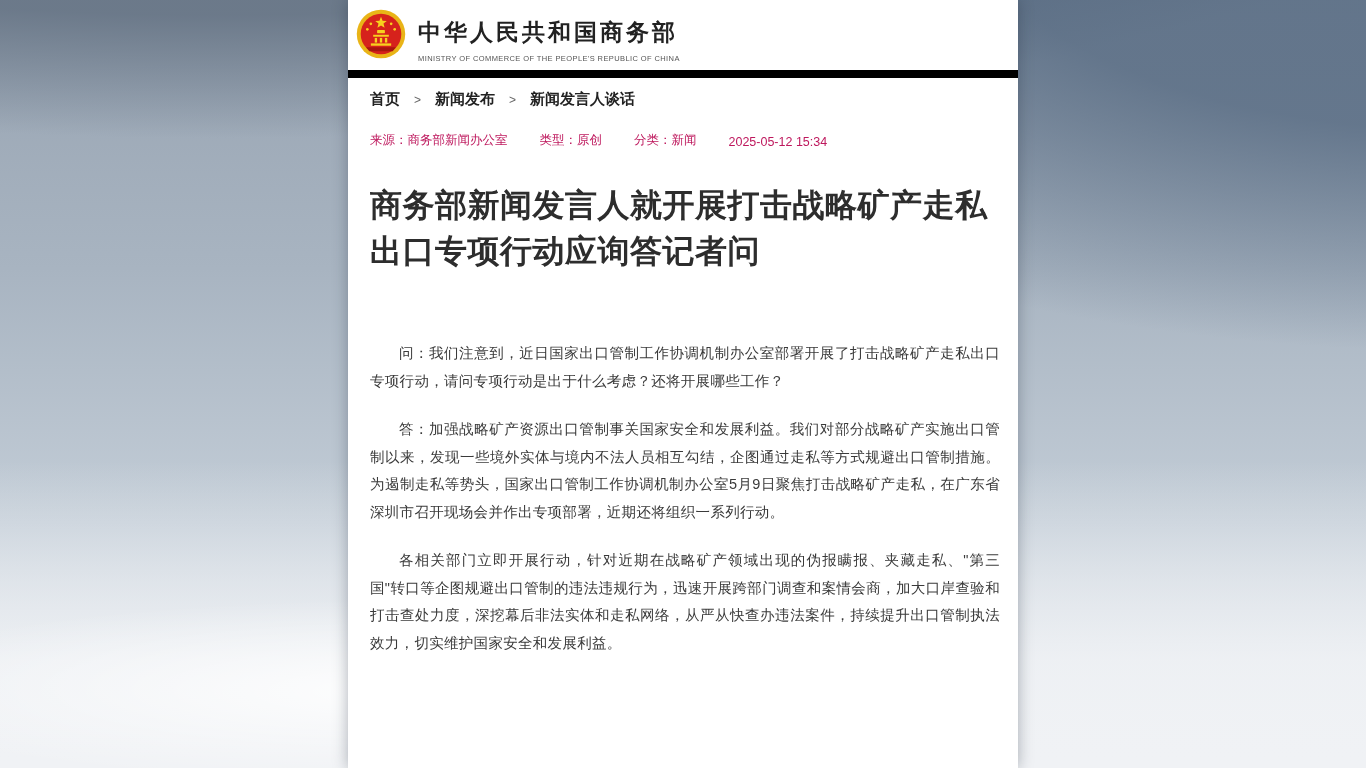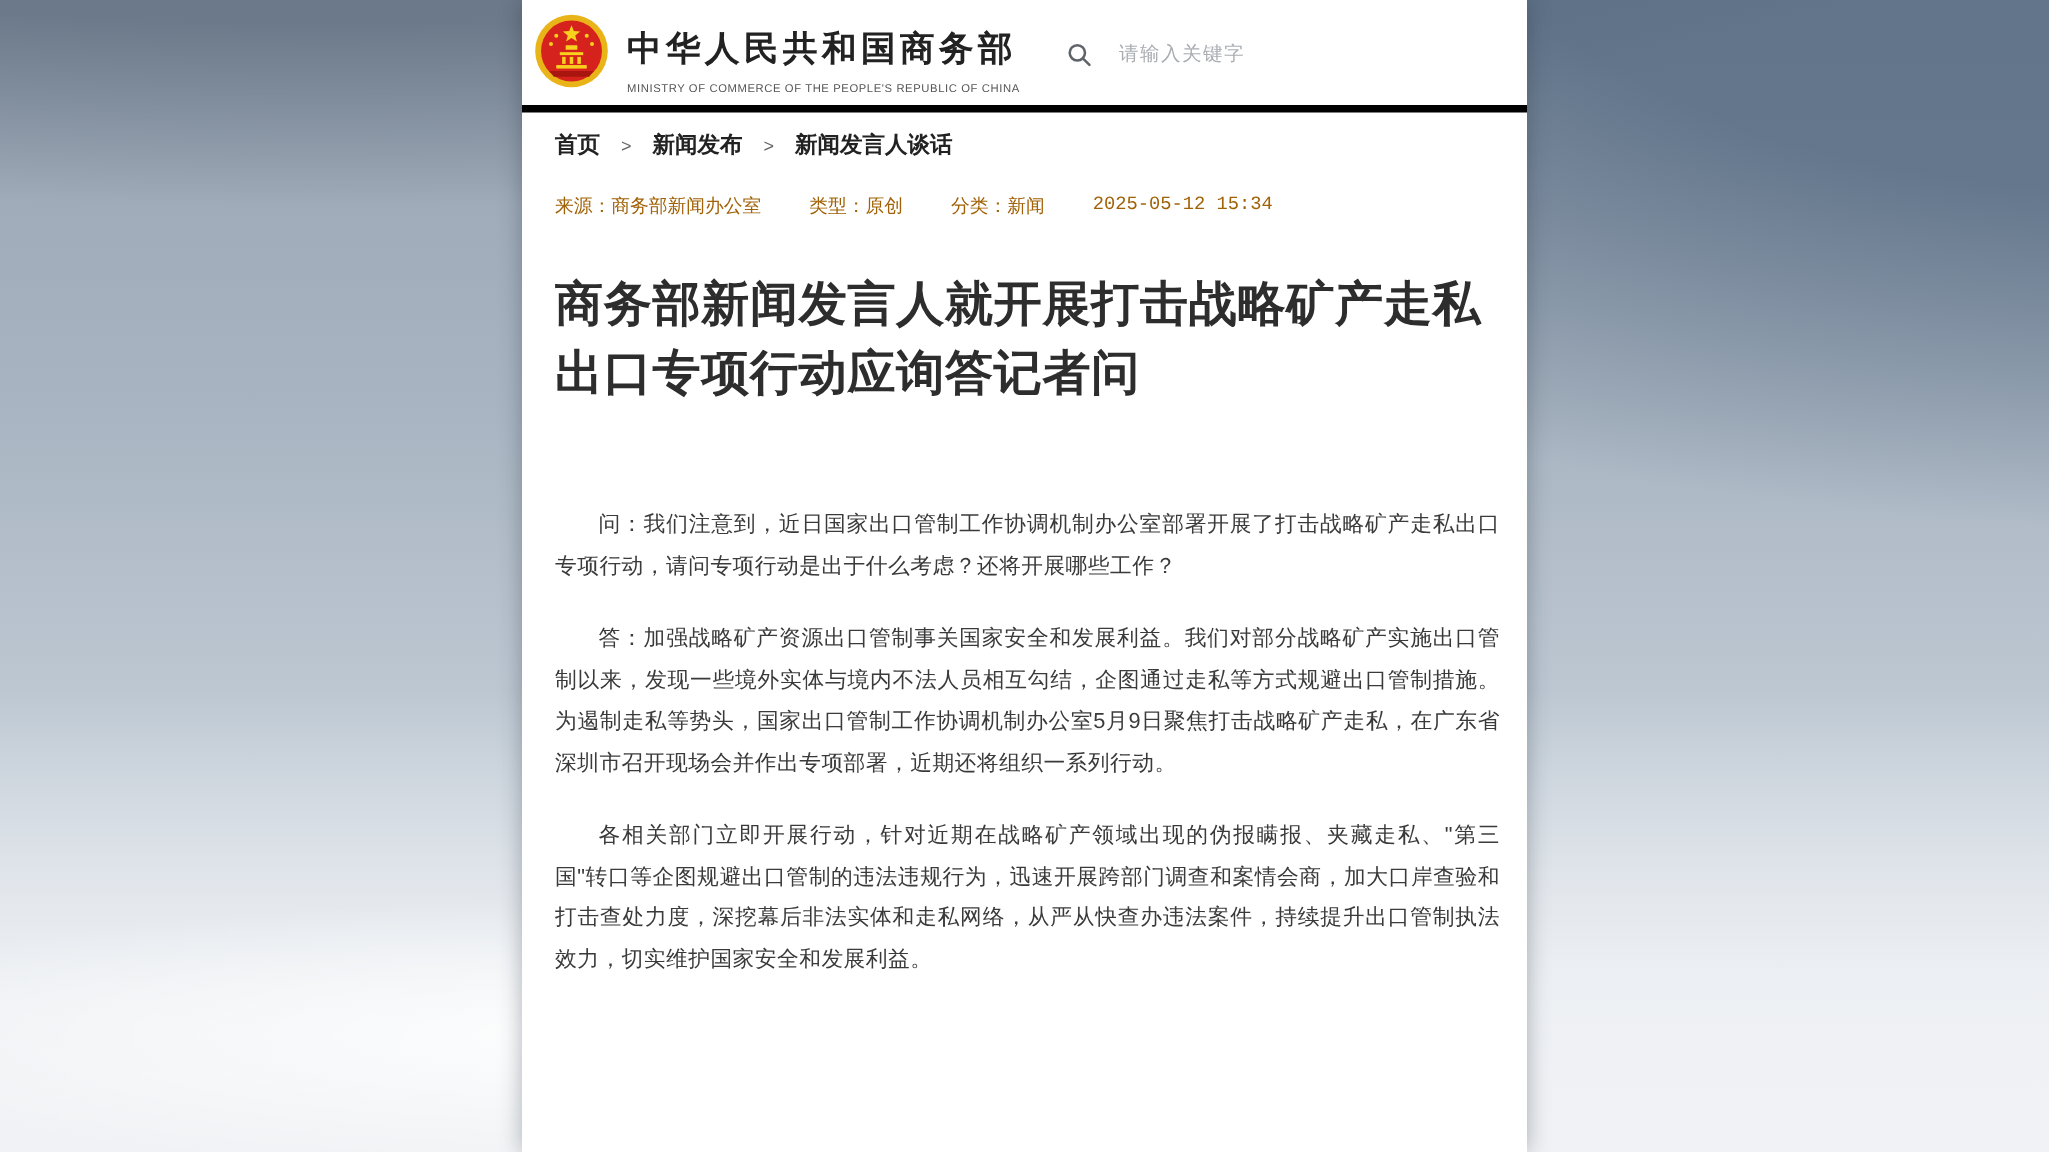--- a/index.html
+++ b/index.html
@@ -24,21 +24,21 @@
     position: absolute;
     left: 348px; top: 0;
     width: 670px; height: 768px;
     background: #ffffff;
     box-shadow: 0 0 14px rgba(30,40,55,0.35);
   }
   
   .site-header {
     position: relative;
     height: 70px;
-    border-bottom: 5px solid #000000;
+    border-bottom: 8px solid #000000;
     background: #fff;
   }
   .emblem {
     position: absolute; left: 8px; top: 9px;
     width: 50px; height: 50px;
   }
   .titles { position: absolute; left: 70px; top: 17px; }
   .site-name {
     font-size: 23px; font-weight: bold; color: #222;
     letter-spacing: 3px; white-space: nowrap;
@@ -66,22 +66,22 @@
     font-size: 15px; font-weight: bold; color: #222;
     display: flex; align-items: center;
   }
   .breadcrumb .crumb { cursor: pointer; }
   .breadcrumb .sep {
     margin: 0 14px;
     font-size: 12px; font-weight: normal; color: #666;
   }
   .meta {
     margin-top: 23px;
-    font-size: 12.5px; color: #a16207;
-    display: flex; align-items: flex-start; font-family: Liberation Mono, monospace;
+    font-size: 12.5px; color: #be185d;
+    display: flex; align-items: flex-end;
   }
   .meta span { margin-right: 32px; white-space: nowrap; }
   .article-title {
     margin: 33px 0 0 0;
     width: 622px;
     font-size: 32px; font-weight: bold; color: #2d2d2d;
     line-height: 46px; letter-spacing: 0.5px;
   }
   .article-body { margin-top: 66px; }
   .article-body p {
@@ -116,27 +116,20 @@
           <rect x="30.5" y="37" width="3" height="6" fill="#f7d11e"></rect>
           <rect x="37" y="37" width="3" height="6" fill="#f7d11e"></rect>
           <rect x="19" y="44" width="26" height="3" fill="#f7d11e"></rect>
           <path d="M13 49 h38 l-4 5 h-30 z" fill="#a8160f"></path>
         </svg>
       </div>
       <div class="titles">
         <div class="site-name">中华人民共和国商务部</div>
         <div class="site-name-en">MINISTRY OF COMMERCE OF THE PEOPLE'S REPUBLIC OF CHINA</div>
       </div>
-      <div class="search">
-        <svg width="17" height="17" viewBox="0 0 20 20">
-          <circle cx="8.5" cy="8.5" r="6" fill="none" stroke="#5f646a" stroke-width="2"></circle>
-          <line x1="13" y1="13" x2="18" y2="18" stroke="#5f646a" stroke-width="2" stroke-linecap="round"></line>
-        </svg>
-        <span class="ph">请输入关键字</span>
-      </div>
     </header>
 
     <div class="content">
 
       <nav class="breadcrumb">
         <span class="crumb">首页</span>
         <span class="sep">&gt;</span>
         <span class="crumb">新闻发布</span>
         <span class="sep">&gt;</span>
         <span class="crumb">新闻发言人谈话</span>

